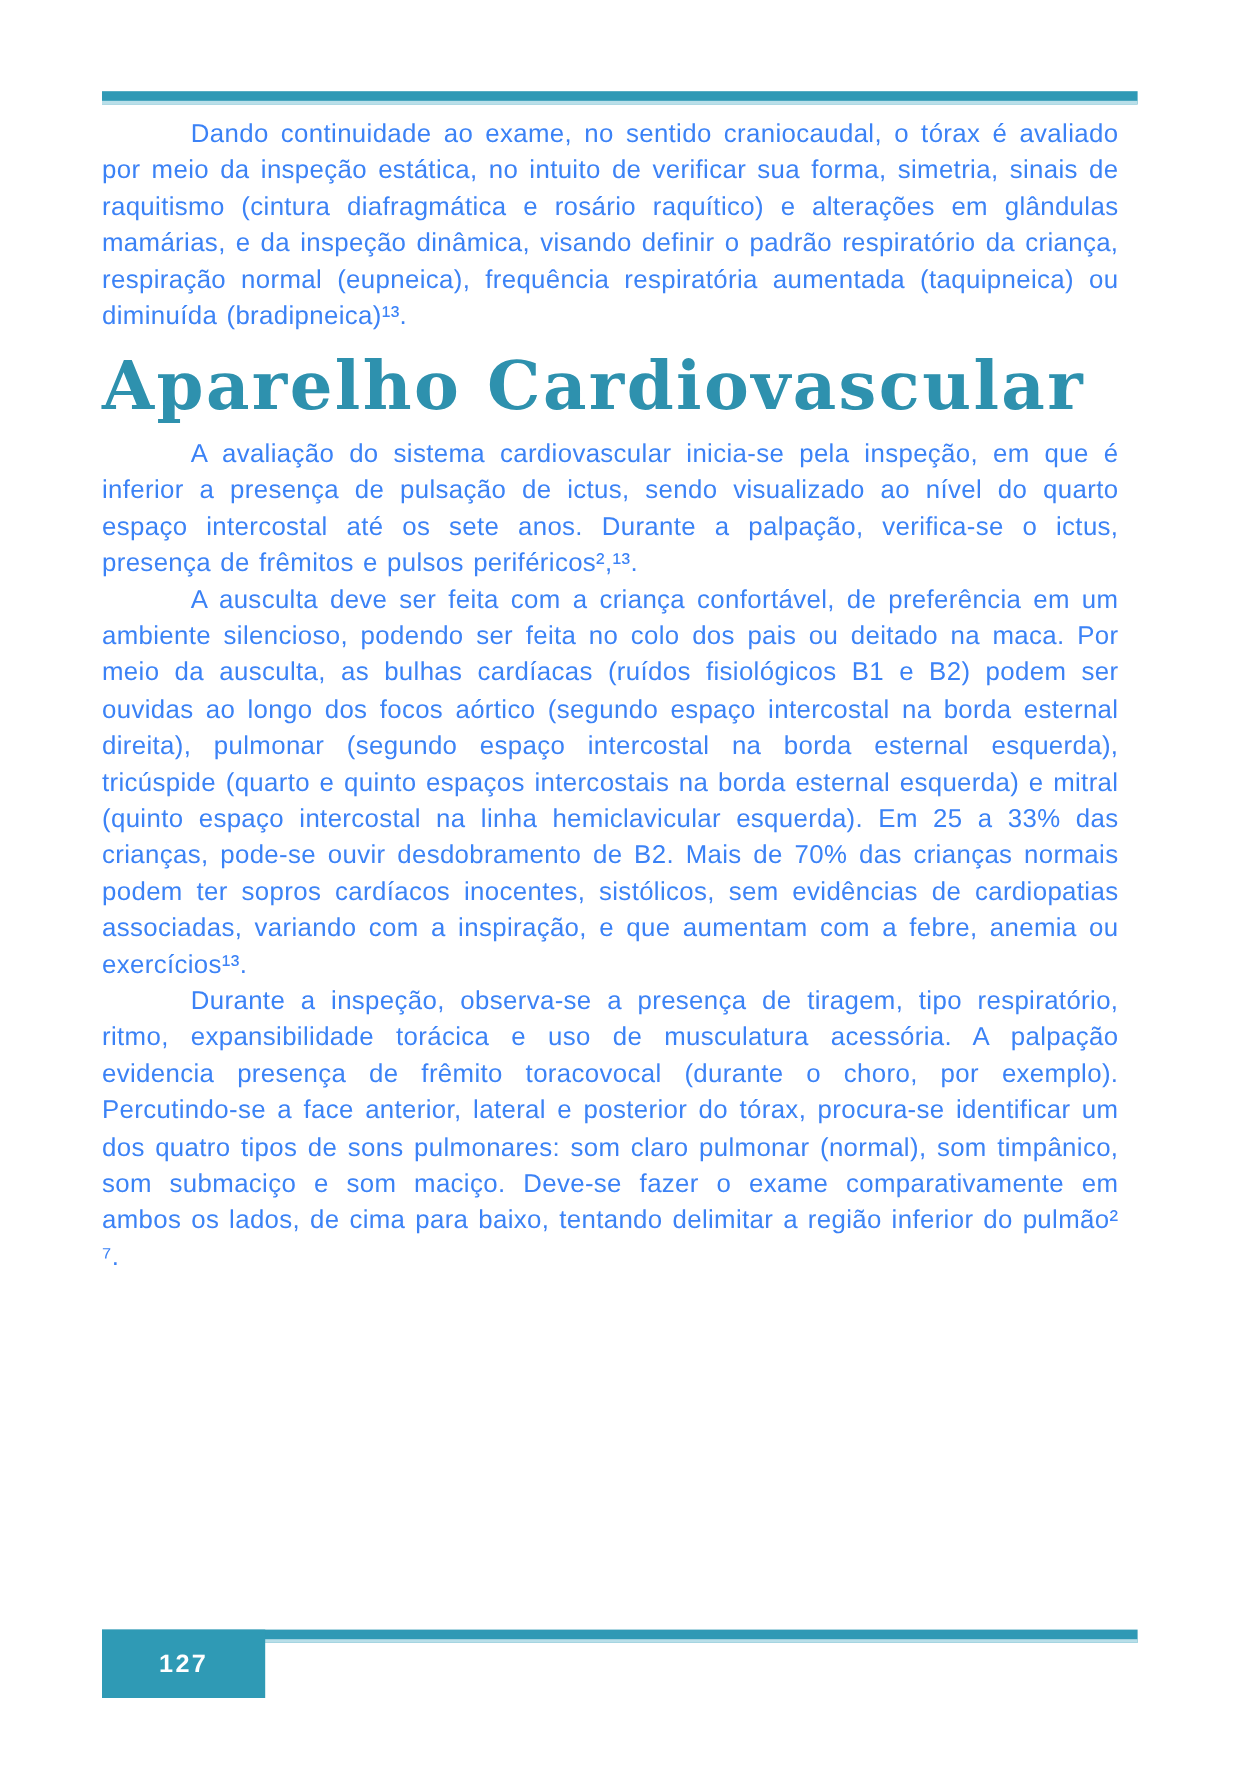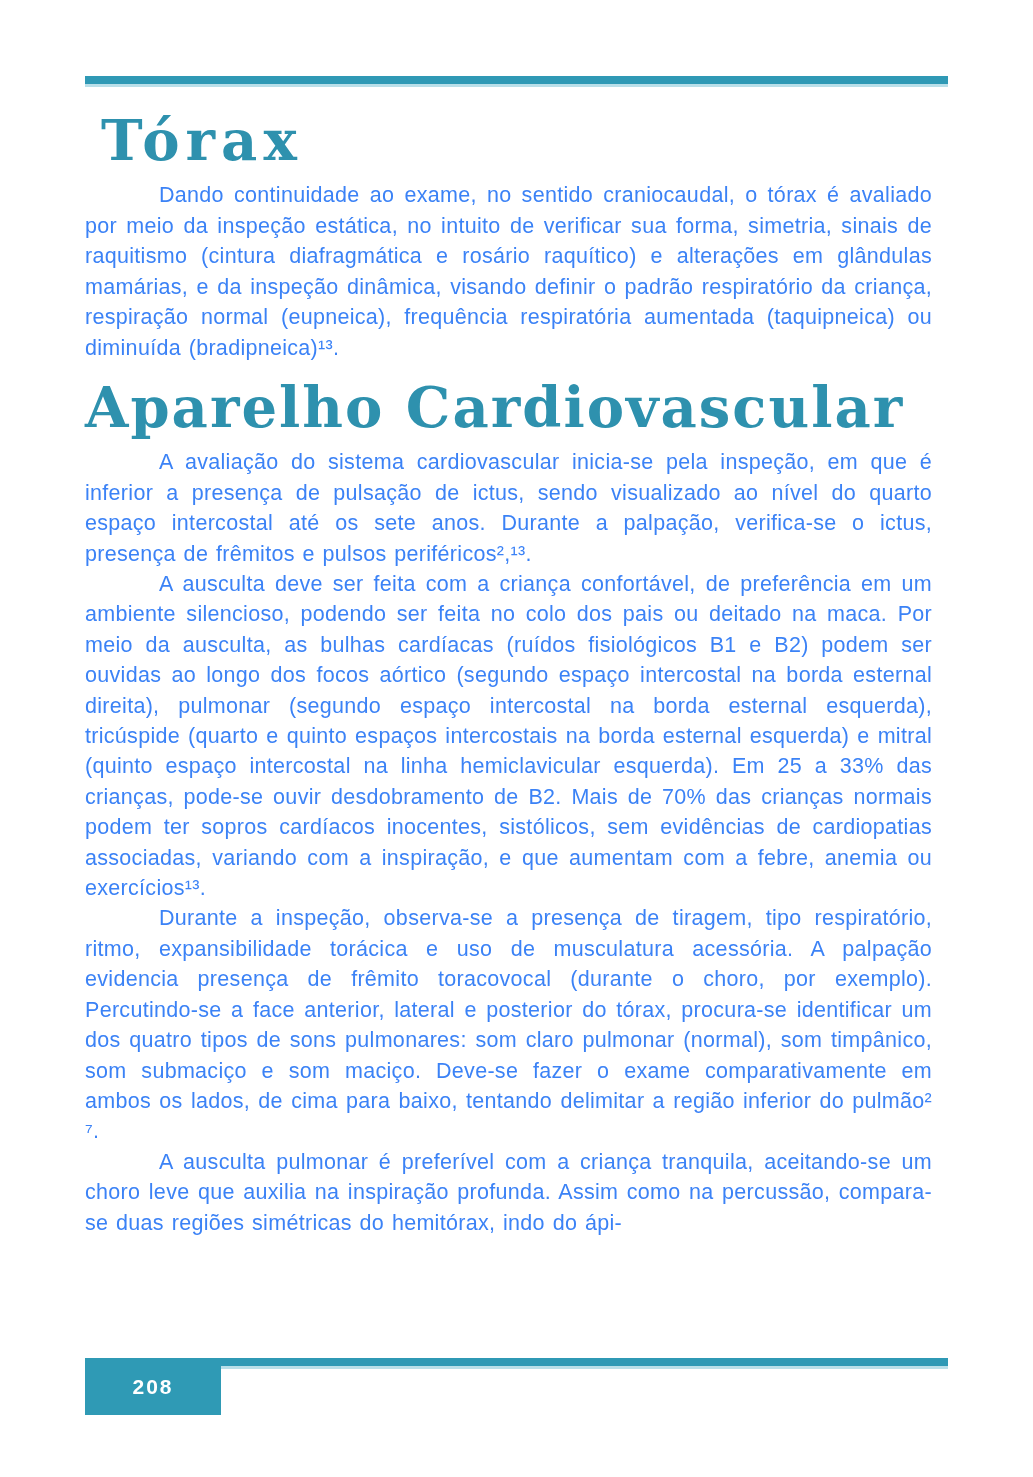--- a/index.html
+++ b/index.html
@@ -65,31 +65,29 @@
 </style>
 </head>
 <body>
 
 <div class="page">
 
   <div class="rule rule-top"></div>
 
   <div class="content">
 
-    <h1 class="section-heading first-heading">Tórax</h1>
     <p class="body-par">Dando continuidade ao exame, no sentido craniocaudal, o tórax é avaliado por meio da inspeção estática, no intuito de verificar sua forma, simetria, sinais de raquitismo (cintura diafragmática e rosário raquítico) e alterações em glândulas mamárias, e da inspeção dinâmica, visando definir o padrão respiratório da criança, respiração normal (eupneica), frequência respiratória aumentada (taquipneica) ou diminuída (bradipneica)¹³.</p>
 
     <h1 class="section-heading">Aparelho Cardiovascular</h1>
     <p class="body-par">A avaliação do sistema cardiovascular inicia-se pela inspeção, em que é inferior a presença de pulsação de ictus, sendo visualizado ao nível do quarto espaço intercostal até os sete anos. Durante a palpação, verifica-se o ictus, presença de frêmitos e pulsos periféricos²,¹³.</p>
     <p class="body-par">A ausculta deve ser feita com a criança confortável, de preferência em um ambiente silencioso, podendo ser feita no colo dos pais ou deitado na maca. Por meio da ausculta, as bulhas cardíacas (ruídos fisiológicos B1 e B2) podem ser ouvidas ao longo dos focos aórtico (segundo espaço intercostal na borda esternal direita), pulmonar (segundo espaço intercostal na borda esternal esquerda), tricúspide (quarto e quinto espaços intercostais na borda esternal esquerda) e mitral (quinto espaço intercostal na linha hemiclavicular esquerda). Em 25 a 33% das crianças, pode-se ouvir desdobramento de B2. Mais de 70% das crianças normais podem ter sopros cardíacos inocentes, sistólicos, sem evidências de cardiopatias associadas, variando com a inspiração, e que aumentam com a febre, anemia ou exercícios¹³.</p>
 
     <p class="body-par">Durante a inspeção, observa-se a presença de tiragem, tipo respiratório, ritmo, expansibilidade torácica e uso de musculatura acessória. A palpação evidencia presença de frêmito toracovocal (durante o choro, por exemplo). Percutindo-se a face anterior, lateral e posterior do tórax, procura-se identificar um dos quatro tipos de sons pulmonares: som claro pulmonar (normal), som timpânico, som submaciço e som maciço. Deve-se fazer o exame comparativamente em ambos os lados, de cima para baixo, tentando delimitar a região inferior do pulmão² ⁷.</p>
-    <p class="body-par">A ausculta pulmonar é preferível com a criança tranquila, aceitando-se um choro leve que auxilia na inspiração profunda. Assim como na percussão, compara-se duas regiões simétricas do hemitórax, indo do ápi-</p>
 
   </div>
 
   <div class="rule rule-bottom"></div>
 
   <div class="page-number-box">
-    <span>208</span>
+    <span>127</span>
   </div>
 
 </div>
 
 </body></html>

